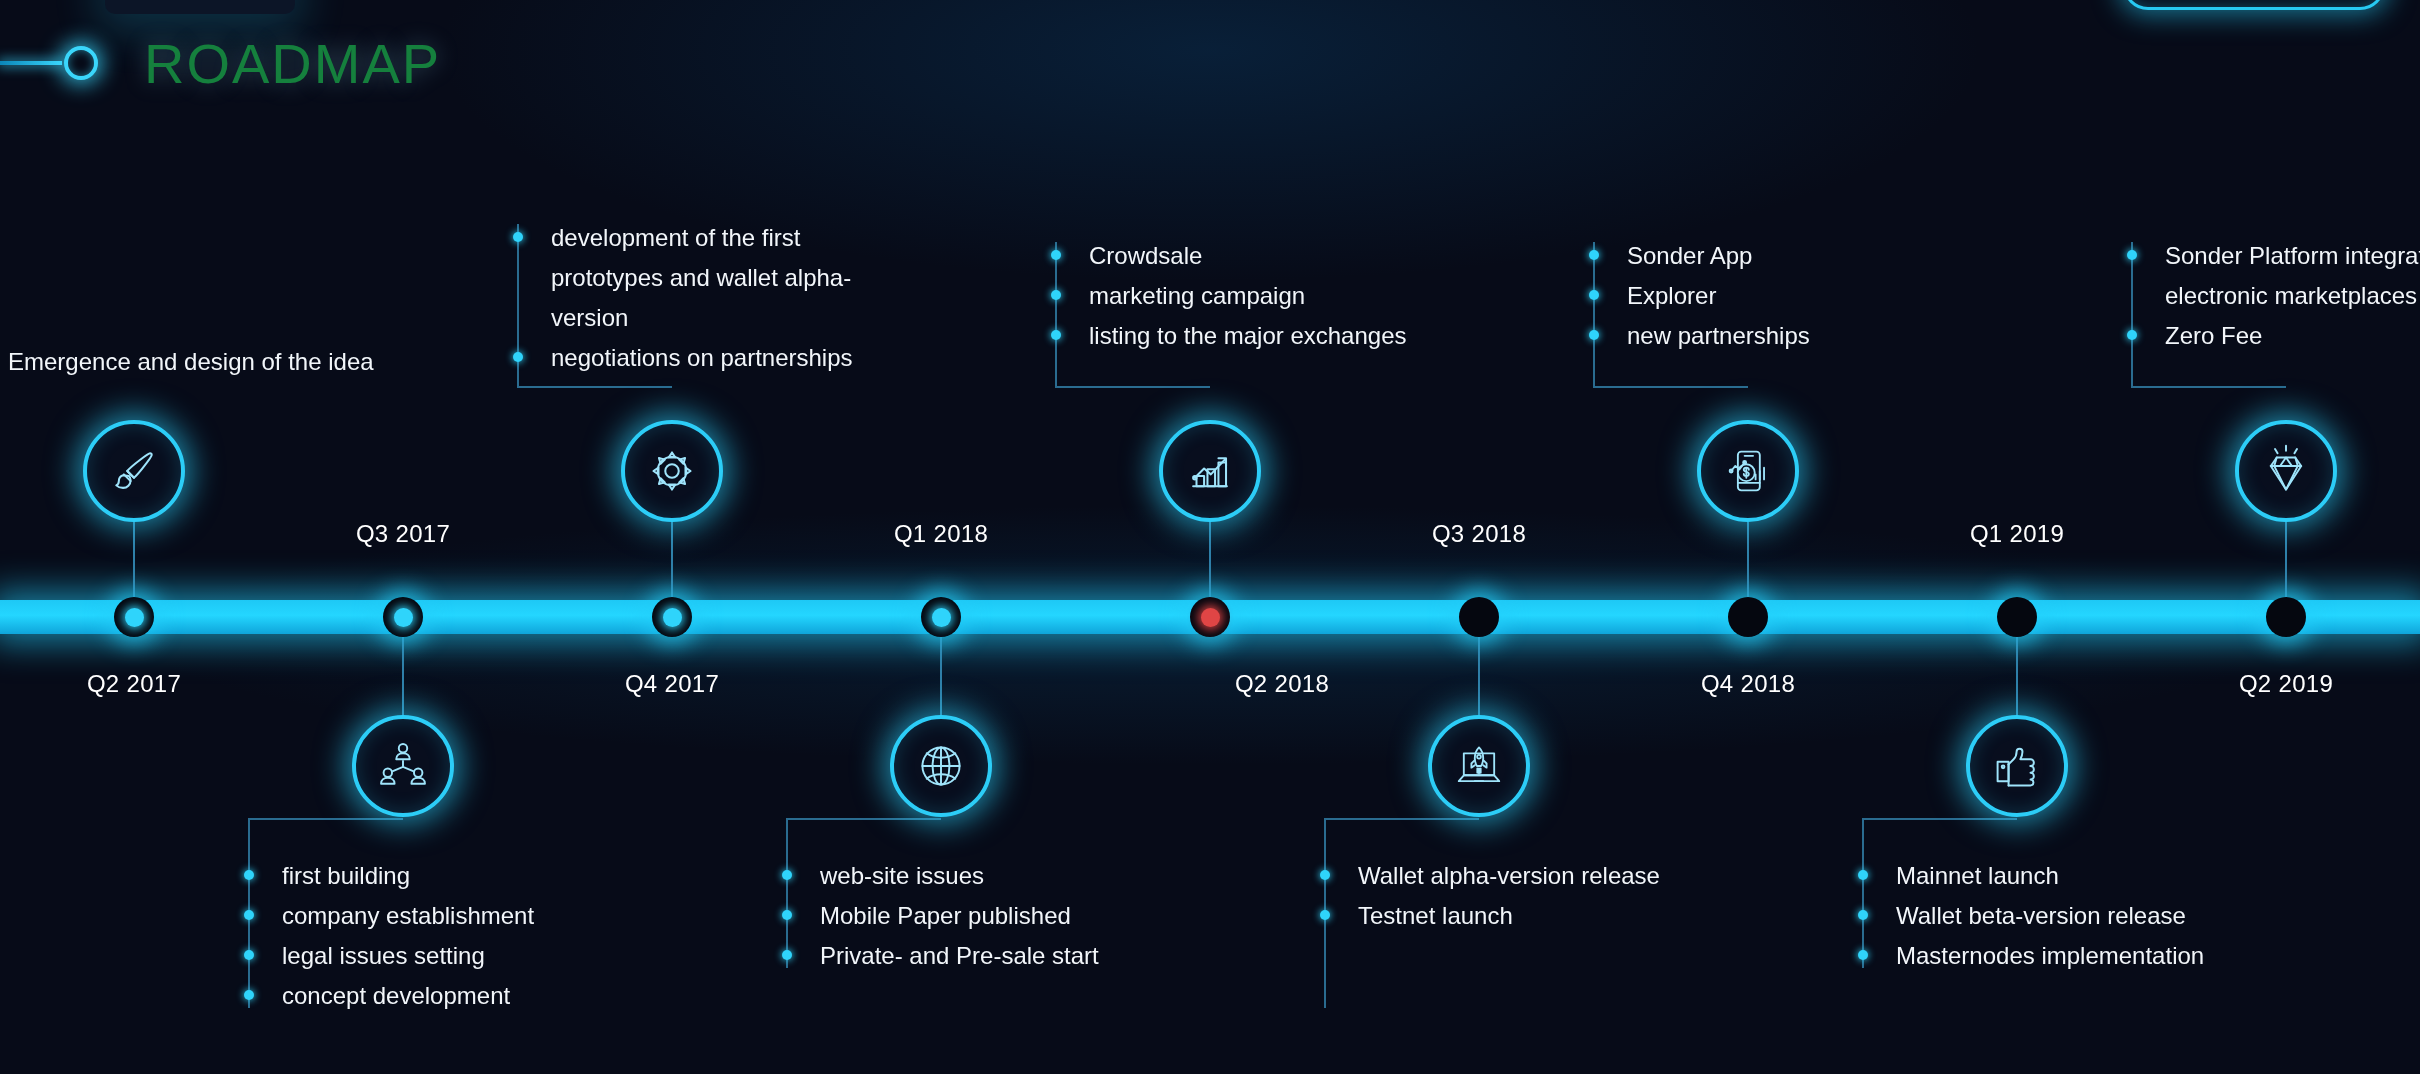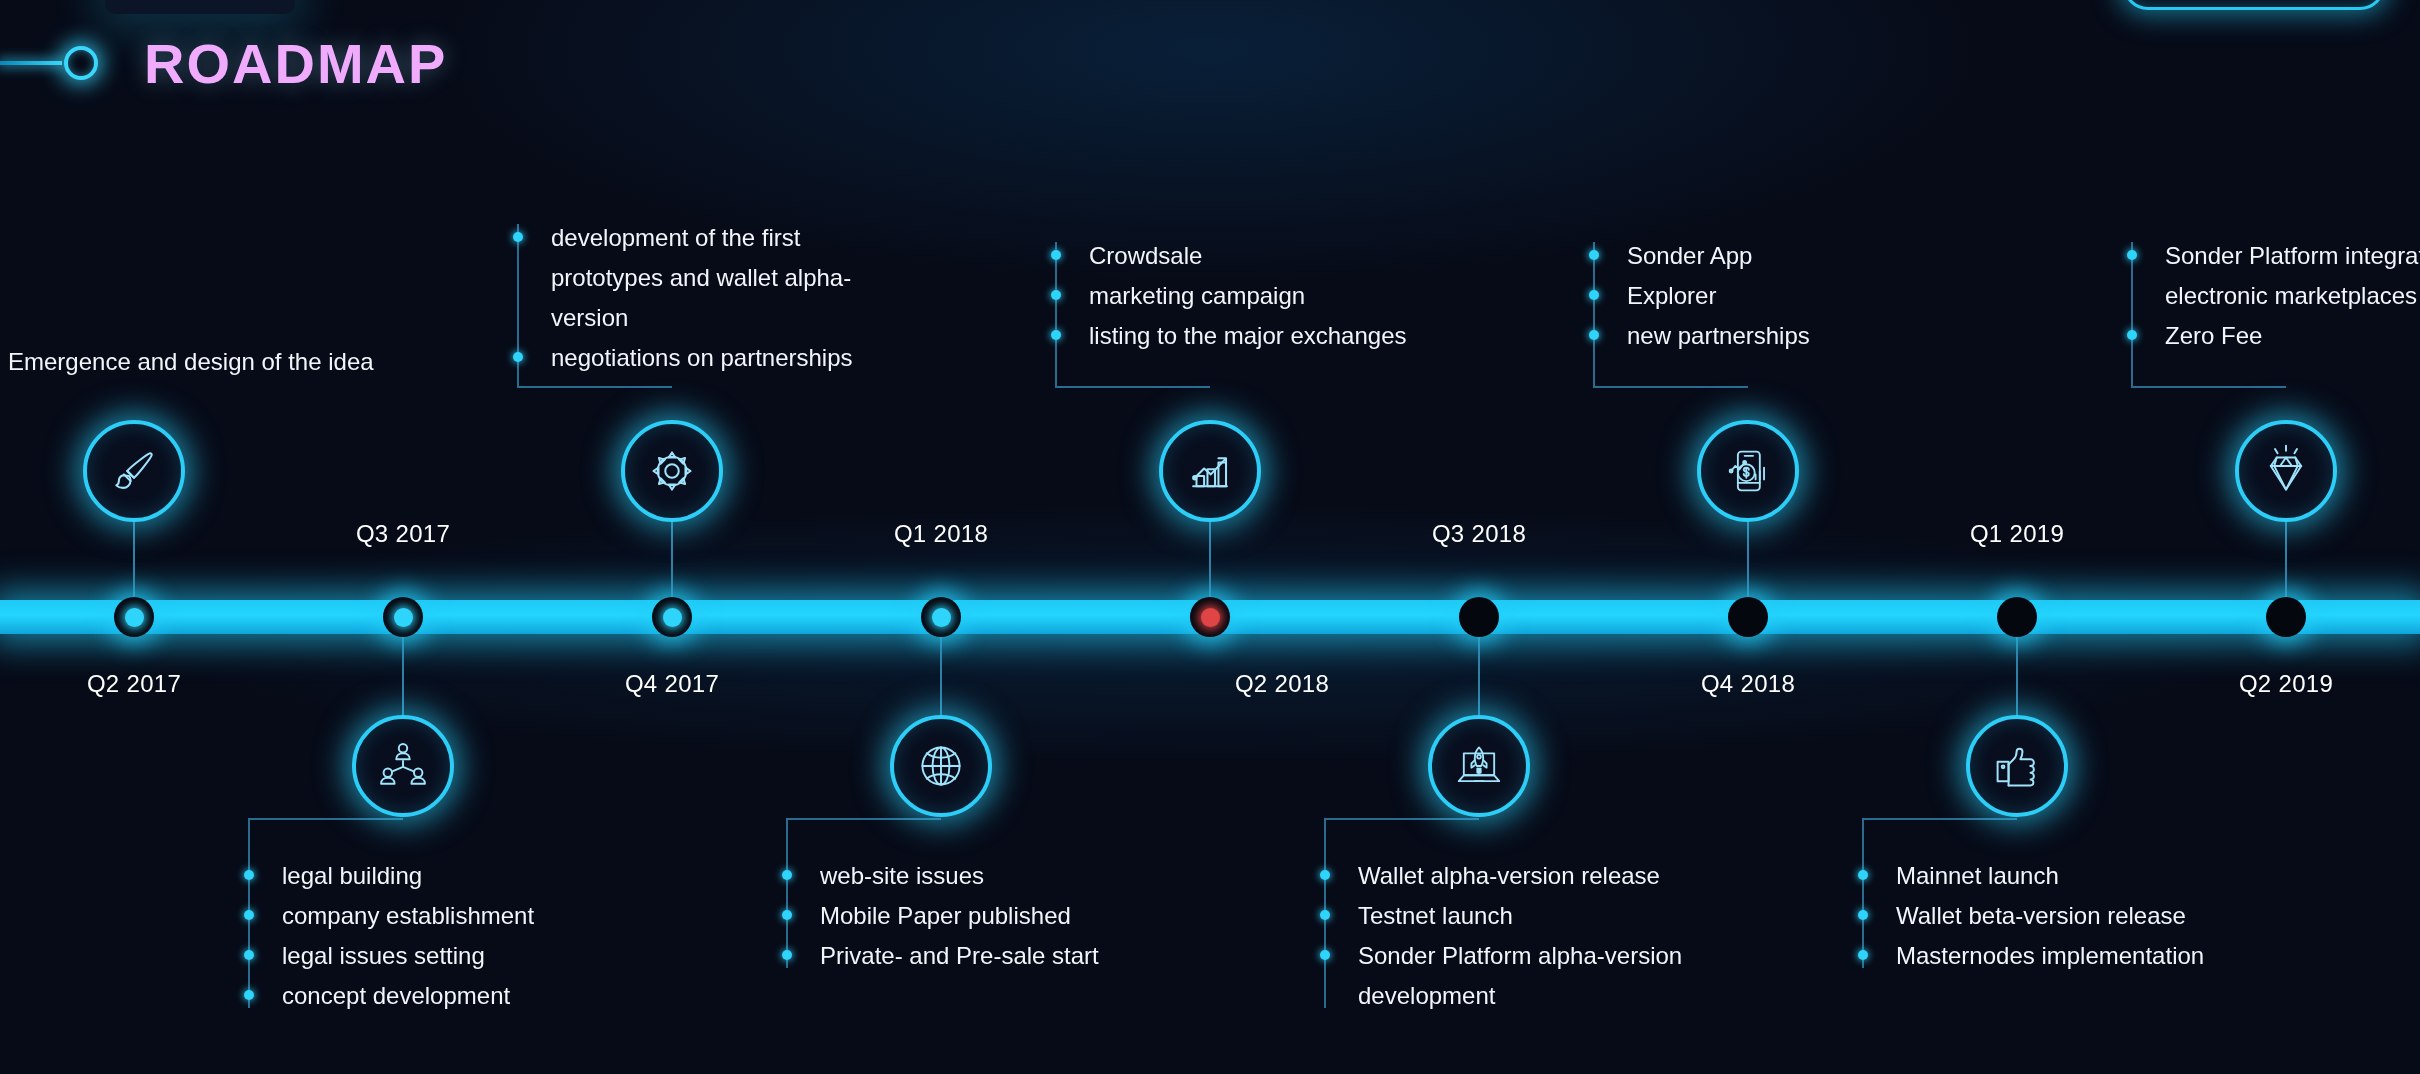--- a/index.html
+++ b/index.html
@@ -40,22 +40,22 @@
     background:linear-gradient(90deg,#0b86b8,#3ad6fb);
     box-shadow:0 0 12px 2px rgba(58,214,251,.65);
   }
   .header-ring{
     width:34px; height:34px; border-radius:50%;
     border:4px solid #3ad6fb; margin-left:2px;
     box-shadow:0 0 20px 5px rgba(58,214,251,.75), inset 0 0 10px rgba(58,214,251,.5);
     background:#070b18;
   }
   .header-title{
-    margin-left:46px; font-size:56px; letter-spacing:2px; font-weight:700;
-    color:#f0abfc; text-shadow:0 0 22px rgba(150,220,255,.35);
+    margin-left:46px; font-size:56px; letter-spacing:2px; font-weight:400;
+    color:#15803d; text-shadow:0 0 22px rgba(150,220,255,.35);
   }
 
   
   .timeline-bar{
     position:absolute; left:0; top:600px; width:2420px; height:34px;
     background:linear-gradient(180deg,#1ec8f5 0%,#24d6ff 45%,#0fa5da 100%);
     box-shadow:0 0 34px 9px rgba(35,205,250,.60);
   }
 
   
@@ -168,21 +168,21 @@
           <circle cx="50" cy="40" r="5"></circle>
           <path d="M42 53c0-4.5 3.6-7 8-7s8 2.5 8 7z"></path>
           <path d="M32 26v7M32 33l-12 5M32 33l12 5"></path>
         </svg>
       </span>
     </div>
     <div class="bullets" style="left: 248px; top: 856px; width: 560px;">
       <div class="bullet-line" style="height: 146px;"></div>
       <div class="bullet-row" style="min-height: 40px;">
         <span class="bullet-dot"></span>
-        <span class="bullet-text">legal building</span>
+        <span class="bullet-text">first building</span>
       </div>
       <div class="bullet-row" style="min-height: 40px;">
         <span class="bullet-dot"></span>
         <span class="bullet-text">company establishment</span>
       </div>
       <div class="bullet-row" style="min-height: 40px;">
         <span class="bullet-dot"></span>
         <span class="bullet-text">legal issues setting</span>
       </div>
       <div class="bullet-row" style="min-height: 40px;">
@@ -310,25 +310,20 @@
     </div>
     <div class="bullets" style="left: 1324px; top: 856px; width: 560px;">
       <div class="bullet-line" style="height: 146px;"></div>
       <div class="bullet-row" style="min-height: 40px;">
         <span class="bullet-dot"></span>
         <span class="bullet-text">Wallet alpha-version release</span>
       </div>
       <div class="bullet-row" style="min-height: 40px;">
         <span class="bullet-dot"></span>
         <span class="bullet-text">Testnet launch</span>
-      </div>
-      <div class="bullet-row" style="min-height: 80px;">
-        <span class="bullet-dot"></span>
-        <span class="bullet-text">Sonder Platform alpha-version
-development</span>
       </div>
     </div>
     <div class="bullet-elbow-v" style="left: 1324px; top: 818px; height: 44px;"></div>
     <div class="bullet-elbow-h" style="left: 1324px; top: 818px; width: 155px;"></div>
     <div class="node future" style="left: 1748px;">
       <div class="node-core"></div>
     </div>
     <div class="qlabel below" style="left: 1748px;">Q4 2018</div>
     <div class="stem" style="left: 1748px; top: 522px; height: 96px;"></div>
     <div class="icon-circle above" style="left: 1748px;">

